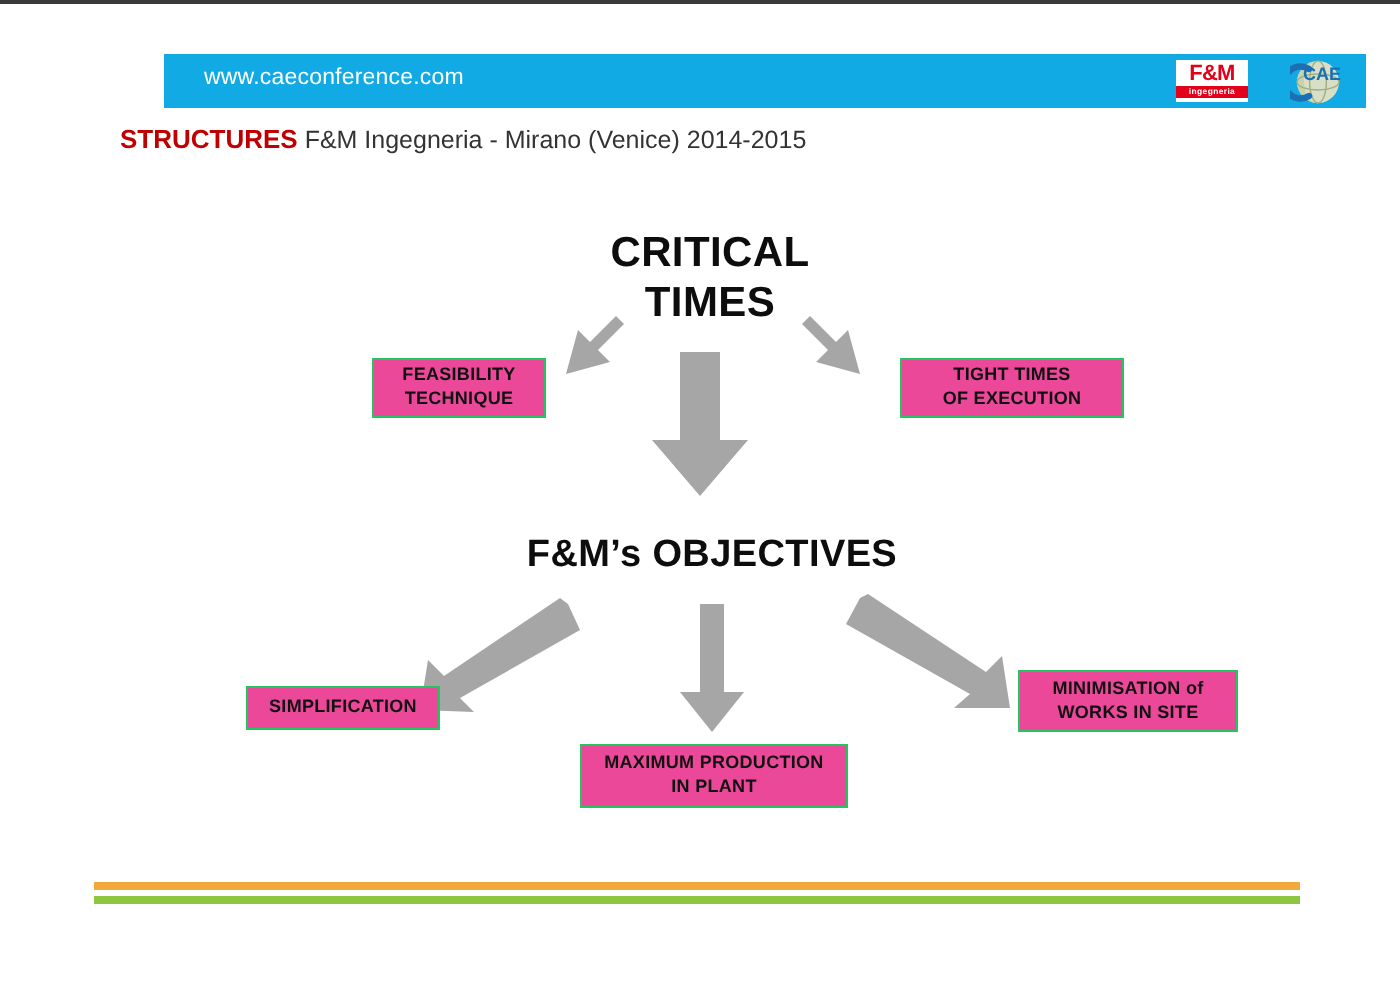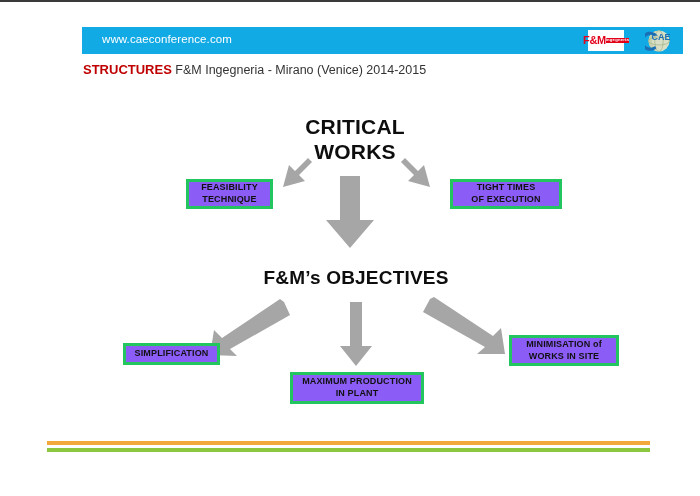--- a/index.html
+++ b/index.html
@@ -42,21 +42,21 @@
 
   
   .logo-fm {
     position: absolute;
     right: 59px;
     top: 3px;
     width: 36px;
     height: 21px;
     background: #ffffff;
     display: flex;
-    flex-direction: row;
+    flex-direction: column;
     align-items: center;
     justify-content: center;
     line-height: 1;
   }
   .logo-fm-main {
     font-size: 11px;
     font-weight: bold;
     color: #E2001A;
     letter-spacing: -0.4px;
   }
@@ -85,21 +85,20 @@
     left: 60px;
     top: 60px;
     font-size: 12.5px;
     color: #333333;
     white-space: nowrap;
   }
   .subtitle .kw {
     font-weight: bold;
     color: #C00000;
     font-size: 13px;
-    margin-left: 23px;
   }
 
   
   .diagram { position: absolute; inset: 0; }
 
   .heading {
     position: absolute;
     font-weight: bold;
     color: #0d0d0d;
     text-align: center;
@@ -116,22 +115,22 @@
   #objectives-title {
     left: 236px;
     top: 265px;
     width: 240px;
     font-size: 19px;
     letter-spacing: 0.2px;
   }
 
   .node-box {
     position: absolute;
-    background: #8b5cf6;
-    border: 3px solid #22c55e;
+    background: #ec4899;
+    border: 1px solid #22c55e;
     display: flex;
     align-items: center;
     justify-content: center;
     text-align: center;
     font-size: 9px;
     font-weight: bold;
     color: #111111;
     line-height: 1.3;
     letter-spacing: 0.15px;
     box-sizing: border-box;
@@ -178,21 +177,21 @@
   </div>
 
   <div class="subtitle">
     <span class="kw">STRUCTURES</span><span> F&amp;M Ingegneria - Mirano (Venice) 2014-2015</span>
   </div>
 
   <div class="diagram">
 
     <div class="heading" id="critical-issues">
       <div>CRITICAL</div>
-      <div>WORKS</div>
+      <div>TIMES</div>
     </div>
 
     <svg class="arrow-svg" style="left:255px; top:150px; width:60px; height:48px;" viewBox="0 0 60 48">
       <path d="M57 2 L44 15 L50 21 L28 27 L34 5 L40 11 L53 -2 Z" transform="translate(0,8)" fill="#A6A6A6"></path>
     </svg>
 
     <svg class="arrow-svg" style="left:398px; top:150px; width:60px; height:48px;" viewBox="0 0 60 48">
       <path d="M3 2 L16 15 L10 21 L32 27 L26 5 L20 11 L7 -2 Z" transform="translate(0,8)" fill="#A6A6A6"></path>
     </svg>
 

